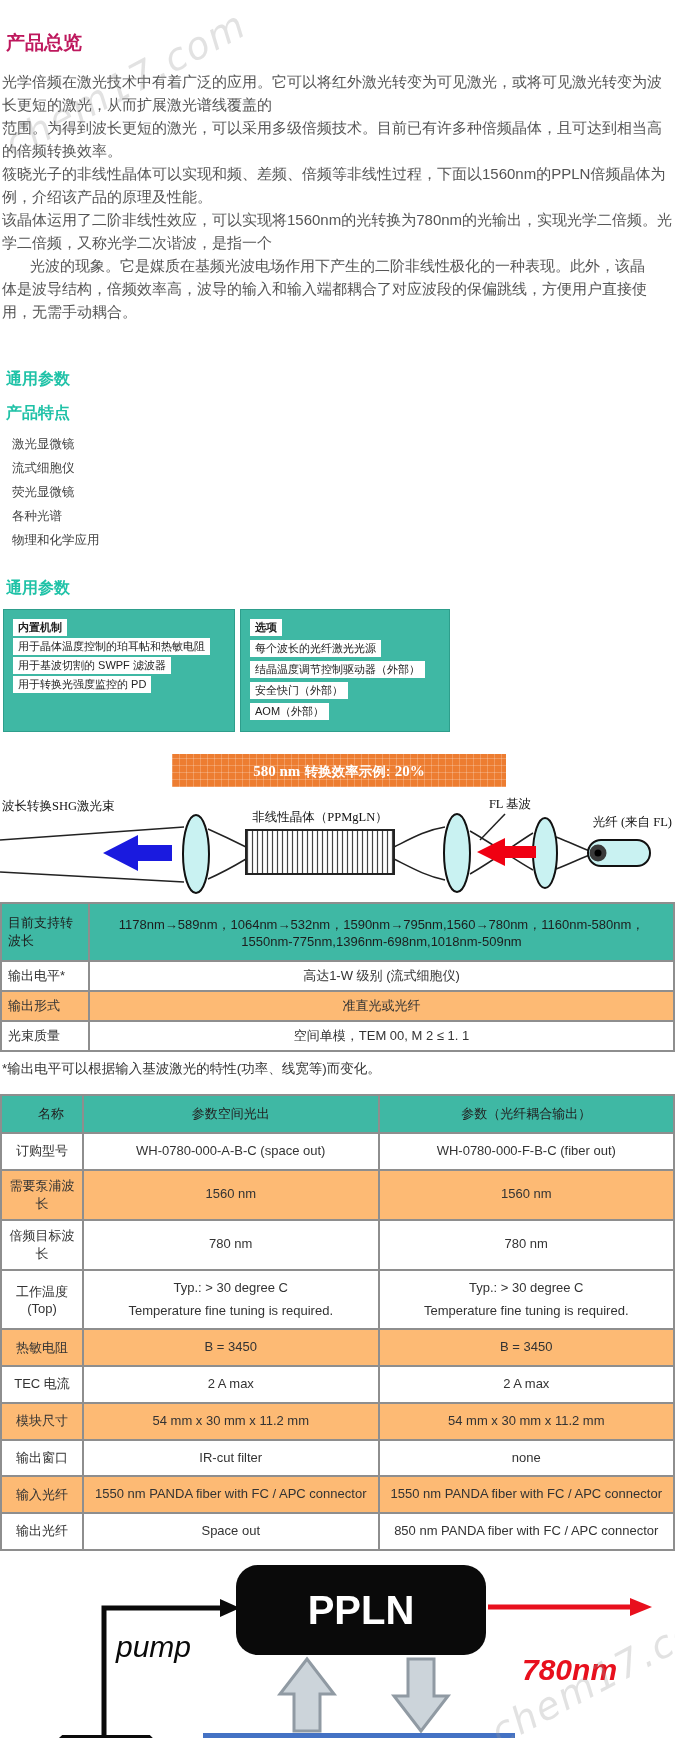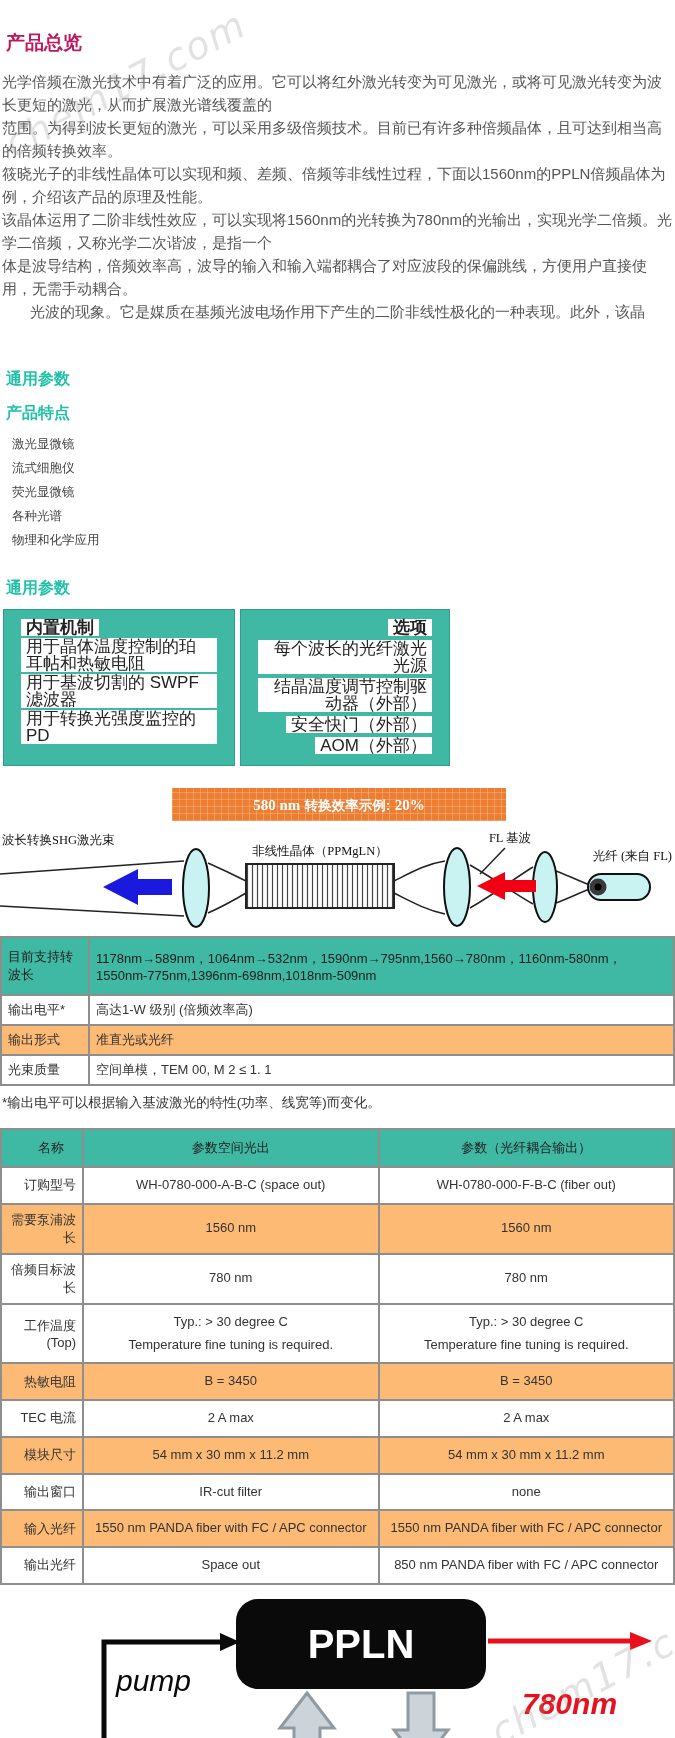--- a/index.html
+++ b/index.html
@@ -22,22 +22,22 @@
   .section-heading { color:#1fc2a7; font-size:16px; font-weight:bold; margin-left:6px; }
   #heading-general-1 { margin-top:46px; }
   #heading-features { margin-top:13px; }
   #heading-general-2 { margin-top:26px; margin-bottom:10px; }
   .feature-list { margin:8px 0 0 12px; }
   .feature-item { font-size:12.5px; color:#444; line-height:24px; }
 
   .options-box { display:flex; gap:5px; margin-left:3px; width:447px; }
   .opt-col { background:#3fb8a4; border:1px solid #2e9e8c; padding:7px 9px 9px 9px; }
   .opt-col.left  { width:232px; }
-  .opt-col.right { width:210px; text-align:right; }
-  .chip { background:#fff; color:#222; font-size:17px; line-height:17px; padding:0 5px; display:inline-block; margin:2px 8px; }
+  .opt-col.right { width:210px; text-align:left; }
+  .chip { background:#fff; color:#222; font-size:11px; line-height:17px; padding:0 5px; display:inline-block; margin:2px 0; }
   .opt-col.left .chip { display:table; }
   .chip.title { font-weight:bold; }
 
   .banner {
     width:334px; height:33px; margin:22px 0 0 172px; text-align:center; line-height:33px;
     background-color:#ed7d31;
     background-image:
       repeating-linear-gradient(0deg,  rgba(255,255,255,.22) 0 1px, transparent 1px 7px),
       repeating-linear-gradient(90deg, rgba(255,255,255,.22) 0 1px, transparent 1px 7px);
     color:#fff; white-space:nowrap;
@@ -45,50 +45,50 @@
   .banner-num { font-family:"Liberation Serif","DejaVu Serif",serif; font-weight:bold; font-size:15px; }
   .banner-mid { font-size:13.5px; font-weight:bold; }
 
   .diagram1 { display:block; margin-top:3px; }
   .diag-label { font-family:"Liberation Serif","DejaVu Serif",serif; font-size:12.5px; fill:#111; }
 
   table { border-collapse:collapse; width:675px; font-size:13px; color:#333; }
   td, th { border:2px solid #8e8e8e; padding:5px 6px; vertical-align:middle; }
   .spec-table { margin-top:0; }
   .spec-table td.lbl { width:88px; text-align:left; }
-  .spec-table td.val { text-align:left;margin-top:26px; }
+  .spec-table td.val { text-align:center;margin-top:26px; }
   .row-teal td { background:#3fb8a4; color:#1d1d1d; height:58px; }
   .row-gray td, td.gray { background:#fdba74; }
   .note { font-size:13.5px; color:#333; margin:8px 16px 0 2px; }
 
   .product-table { margin-top:16px; }
   .product-table th { background:#3fb8a4; color:#222; font-weight:normal; padding:9px 6px; }
   .product-table th.h-name { width:82px; text-align:left;padding-left:36px; }
   .product-table th.h-col { text-align:center; }
-  .product-table td.name { text-align:right; }
+  .product-table td.name { text-align:center; }
   .product-table td.val { text-align:center; white-space:pre-line; line-height:1.75; }
   .product-table td { padding:6px; }
 
   .diagram2 { display:block; margin-top:2px; }
 </style>
 </head>
 <body>
 
 <div class="watermark" id="wm-top">chem17.com</div>
 <div class="watermark" id="wm-bottom">chem17.com</div>
 
 <div class="page-title">产品总览</div>
 
 <div>
   <div class="intro-line">光学倍频在激光技术中有着广泛的应用。它可以将红外激光转变为可见激光，或将可见激光转变为波长更短的激光，从而扩展激光谱线覆盖的</div>
   <div class="intro-line">范围。为得到波长更短的激光，可以采用多级倍频技术。目前已有许多种倍频晶体，且可达到相当高的倍频转换效率。</div>
   <div class="intro-line">筱晓光子的非线性晶体可以实现和频、差频、倍频等非线性过程，下面以1560nm的PPLN倍频晶体为例，介绍该产品的原理及性能。</div>
   <div class="intro-line">该晶体运用了二阶非线性效应，可以实现将1560nm的光转换为780nm的光输出，实现光学二倍频。光学二倍频，又称光学二次谐波，是指一个</div>
+  <div class="intro-line center">光波的现象。它是媒质在基频光波电场作用下产生的二阶非线性极化的一种表现。此外，该晶</div>
   <div class="intro-line">体是波导结构，倍频效率高，波导的输入和输入端都耦合了对应波段的保偏跳线，方便用户直接使用，无需手动耦合。</div>
-  <div class="intro-line center">光波的现象。它是媒质在基频光波电场作用下产生的二阶非线性极化的一种表现。此外，该晶</div>
 </div>
 
 <div class="section-heading" id="heading-general-1">通用参数</div>
 <div class="section-heading" id="heading-features">产品特点</div>
 
 <div class="feature-list">
   <div class="feature-item">激光显微镜</div>
   <div class="feature-item">流式细胞仪</div>
   <div class="feature-item">荧光显微镜</div>
   <div class="feature-item">各种光谱</div>
@@ -165,21 +165,21 @@
 </svg>
 
 <table class="spec-table">
   <tbody>
     <tr class="row-teal">
       <td class="lbl">目前支持转波长</td>
       <td class="val">1178nm→589nm，1064nm→532nm，1590nm→795nm,1560→780nm，1160nm-580nm，1550nm-775nm,1396nm-698nm,1018nm-509nm</td>
     </tr>
     <tr>
       <td class="lbl">输出电平*</td>
-      <td class="val">高达1-W 级别 (倍频效率高)</td>
+      <td class="val">高达1-W 级别 (流式细胞仪)</td>
     </tr>
     <tr class="row-gray">
       <td class="lbl">输出形式</td>
       <td class="val">准直光或光纤</td>
     </tr>
     <tr>
       <td class="lbl">光束质量</td>
       <td class="val">空间单模，TEM 00, M 2 ≤ 1. 1</td>
     </tr>
   </tbody>

